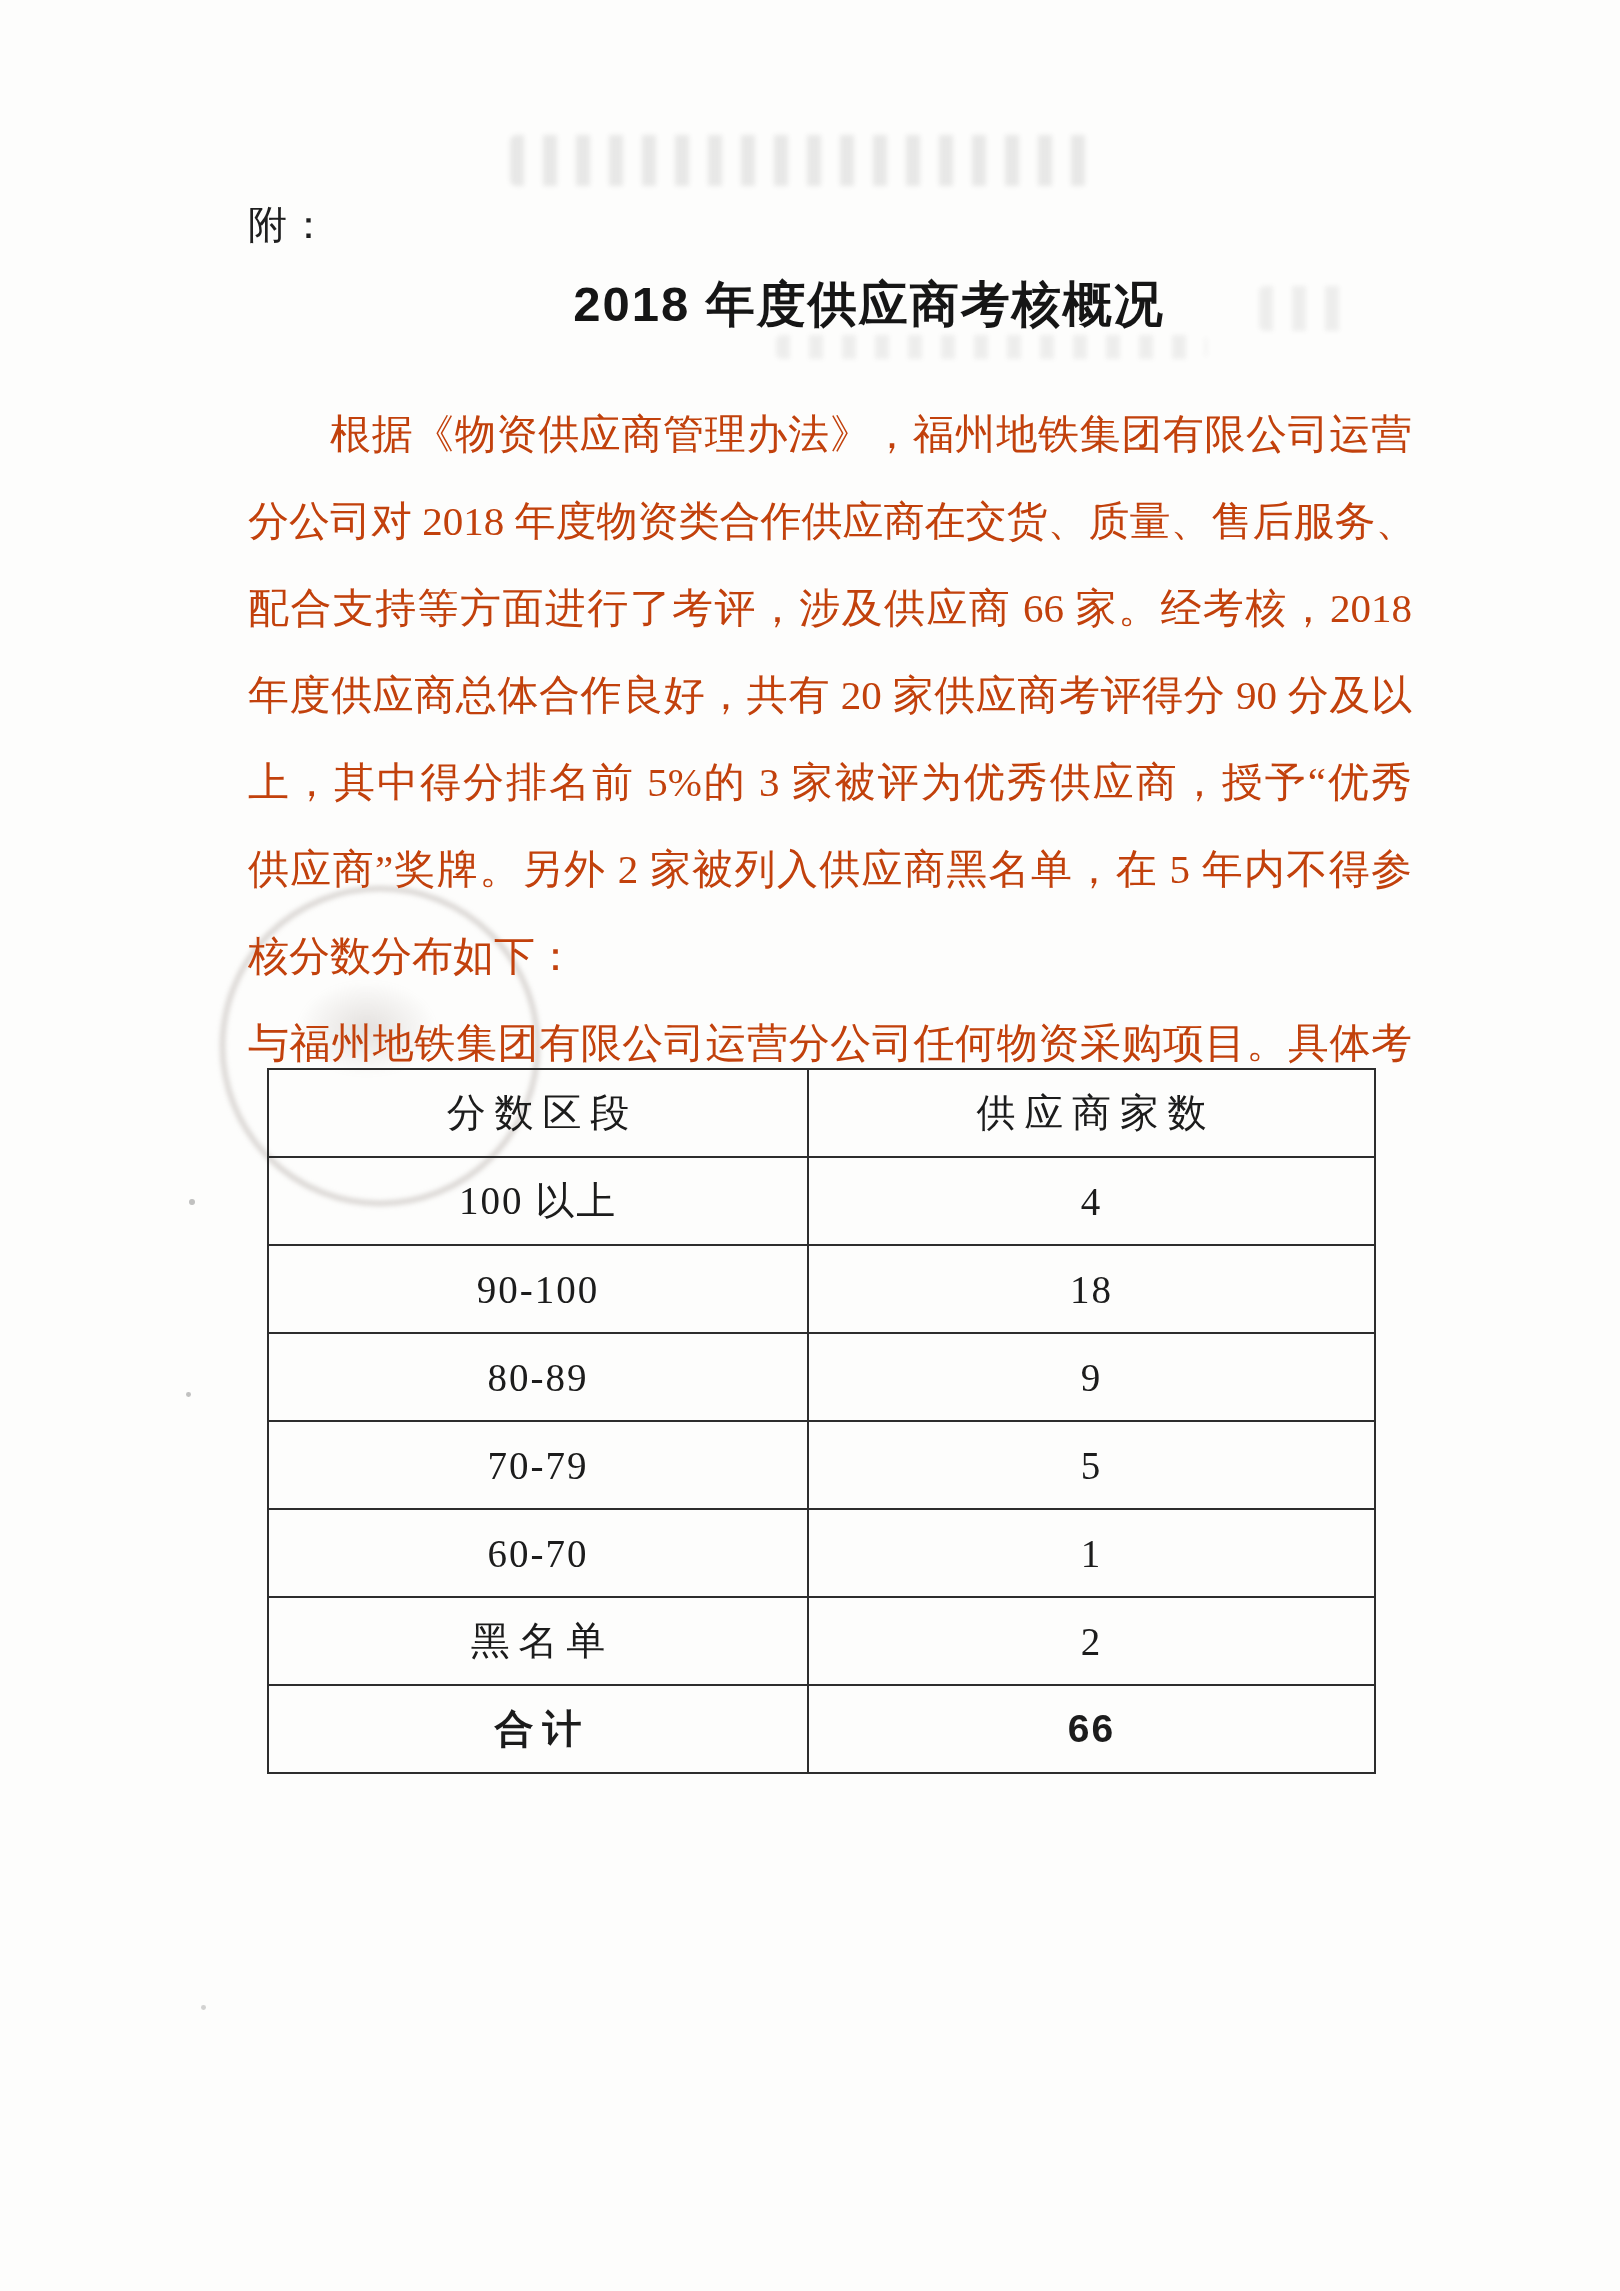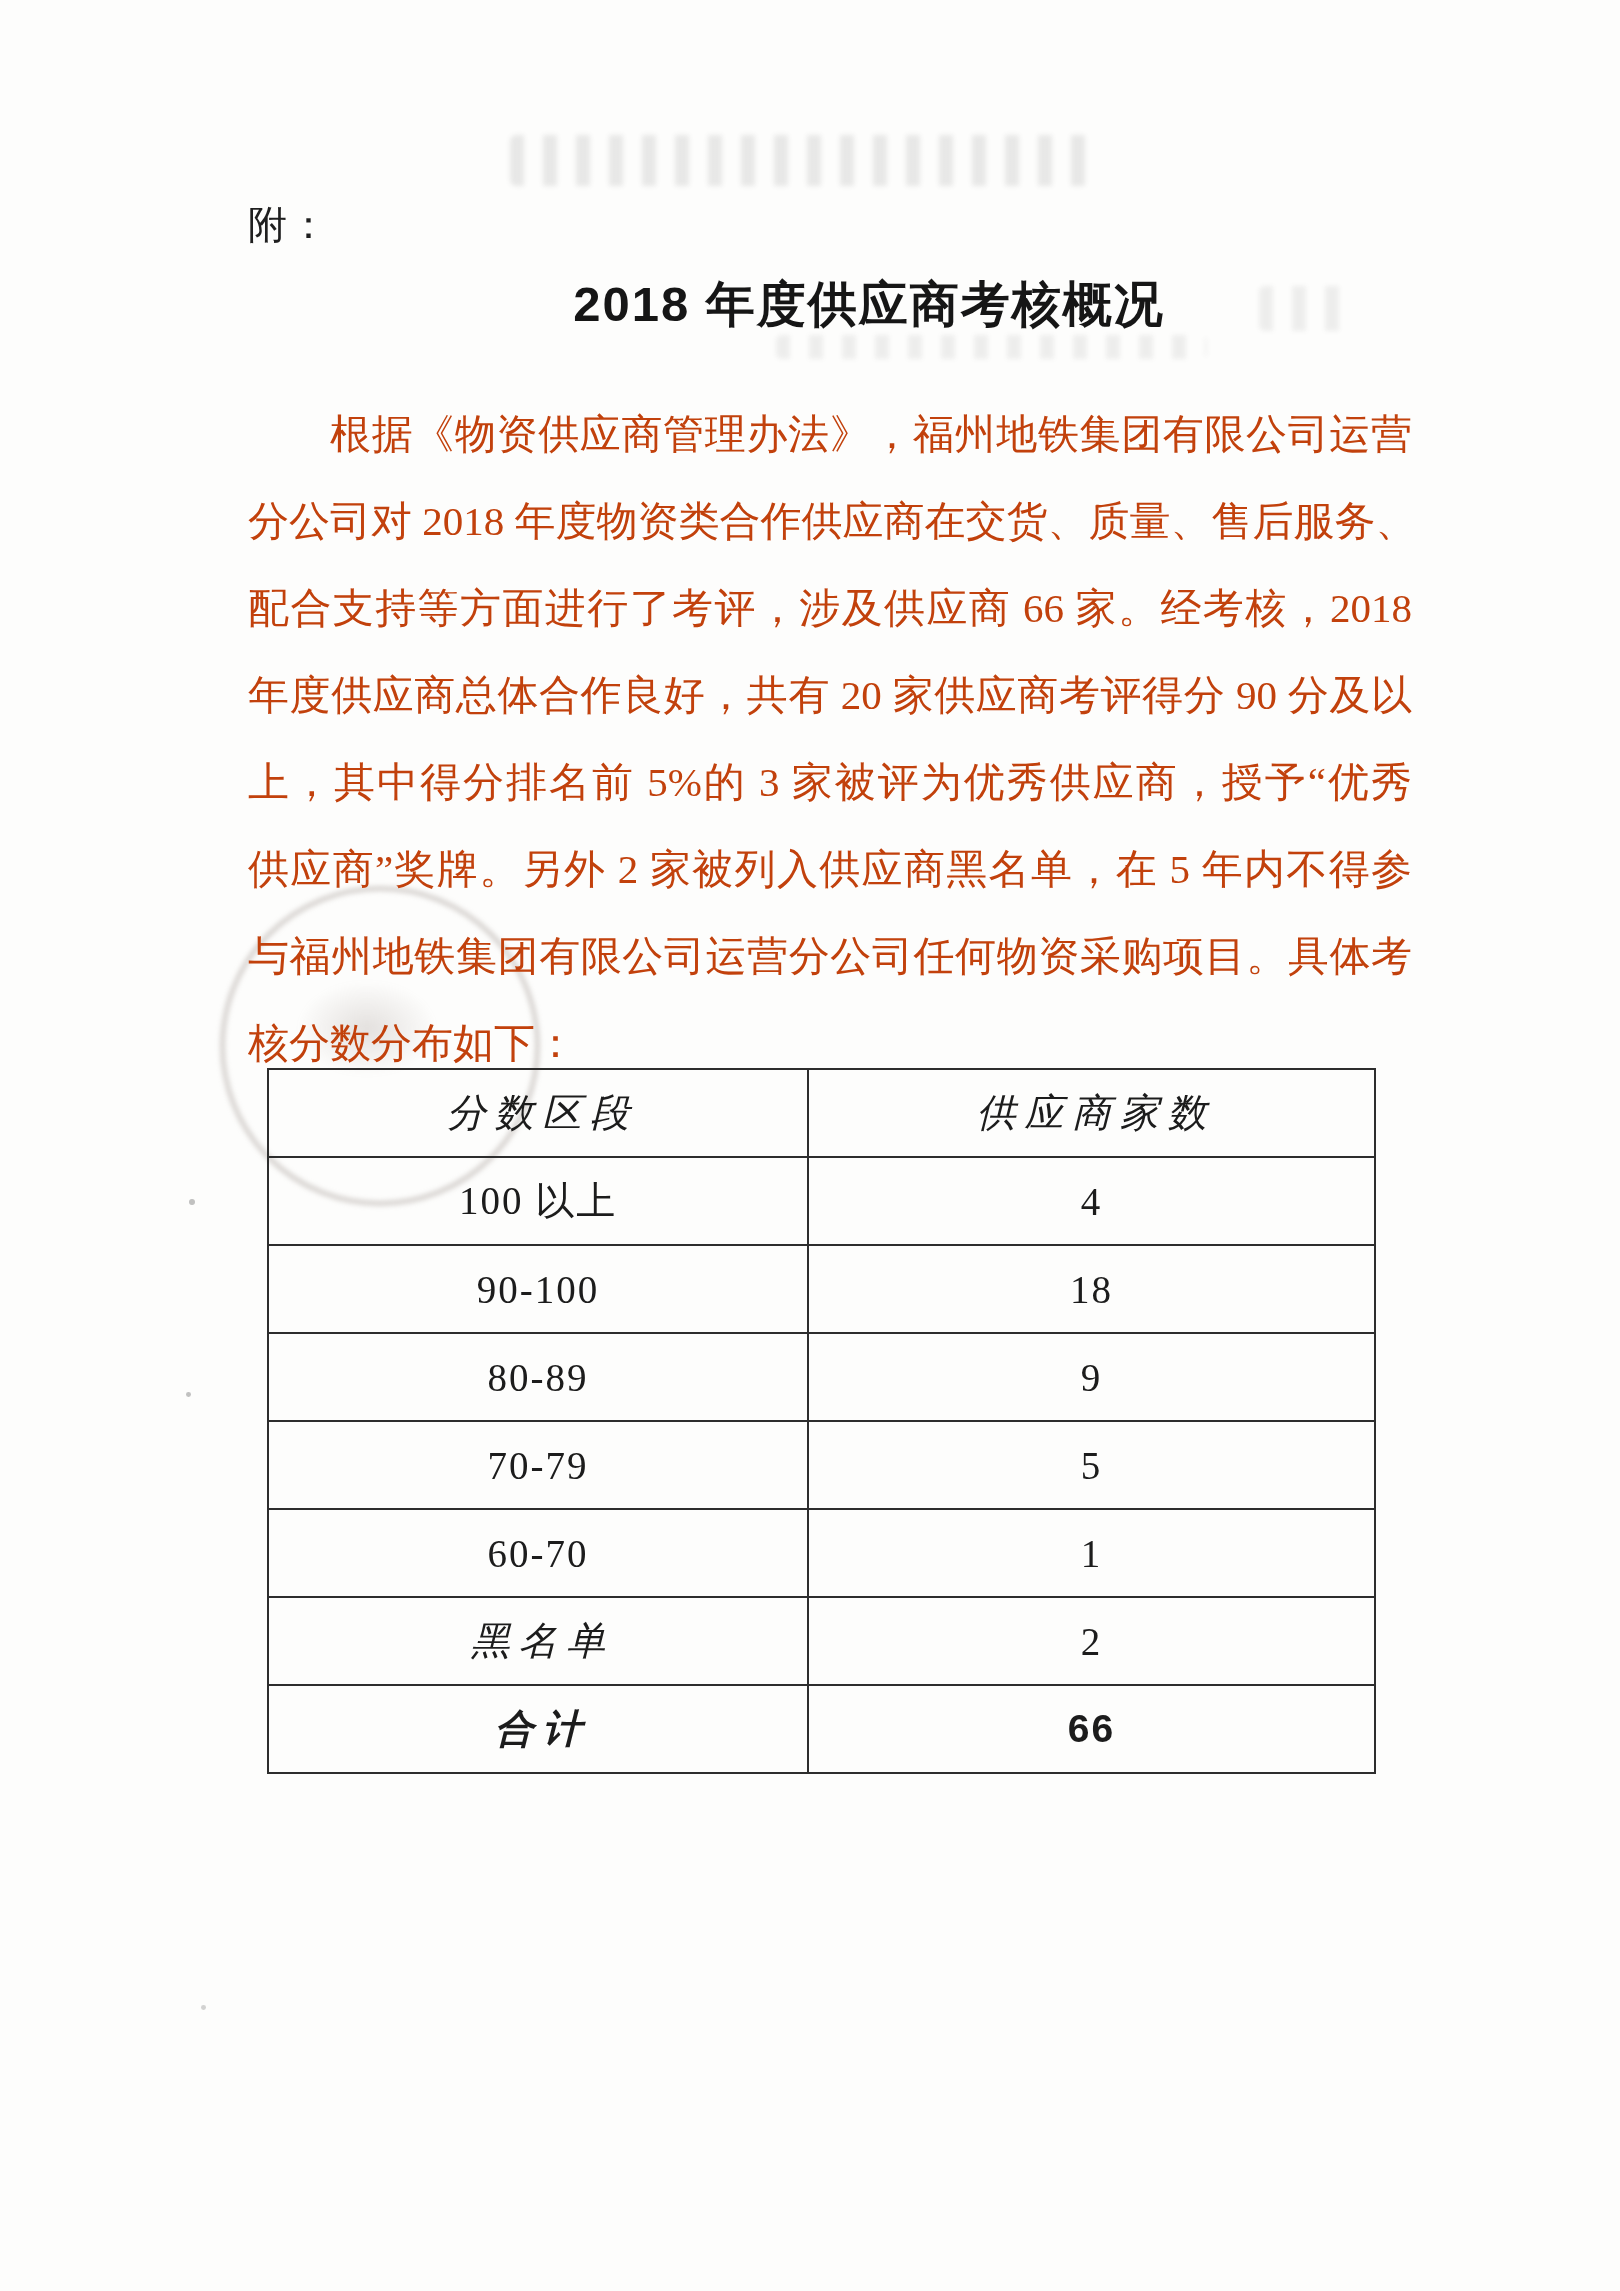--- a/index.html
+++ b/index.html
@@ -97,21 +97,21 @@
   table.score col.c1{width:540px;}
   table.score th, table.score td{
     border:2.5px solid #2d2d2d;
     height:86px;
     text-align:center;
     vertical-align:middle;
     font-weight:400;
     padding:0;
   }
   table.score{border:2.9px solid #2a2a2a;}
-  .cjk-cell{letter-spacing:8.8px;text-indent:8.8px;font-style:italic;}
+  .cjk-cell{letter-spacing:8.8px;text-indent:8.8px;}
   .num-cell{letter-spacing:2px;margin-top:48px;}
   tr.total-row th, tr.total-row td{
     font-family:"Liberation Sans","DejaVu Sans",sans-serif;
     font-weight:700;
     border-radius:17px;
   }
 </style>
 </head>
 <body>
 
@@ -130,22 +130,22 @@
 
   <h1 class="title">2018 年度供应商考核概况</h1>
 
   <div class="para">
     <div class="line line-first">根据《物资供应商管理办法》，福州地铁集团有限公司运营</div>
     <div class="line">分公司对 2018 年度物资类合作供应商在交货、质量、售后服务、</div>
     <div class="line">配合支持等方面进行了考评，涉及供应商 66 家。经考核，2018</div>
     <div class="line">年度供应商总体合作良好，共有 20 家供应商考评得分 90 分及以</div>
     <div class="line">上，其中得分排名前 5%的 3 家被评为优秀供应商，授予“优秀</div>
     <div class="line">供应商”奖牌。另外 2 家被列入供应商黑名单，在 5 年内不得参</div>
+    <div class="line line-last">核分数分布如下：</div>
     <div class="line">与福州地铁集团有限公司运营分公司任何物资采购项目。具体考</div>
-    <div class="line line-last">核分数分布如下：</div>
   </div>
 
   <table class="score">
     <colgroup>
         <col class="c1">
         <col class="c2">
       </colgroup>
     <thead>
       <tr>
         <th class="cjk-cell">分数区段</th>

